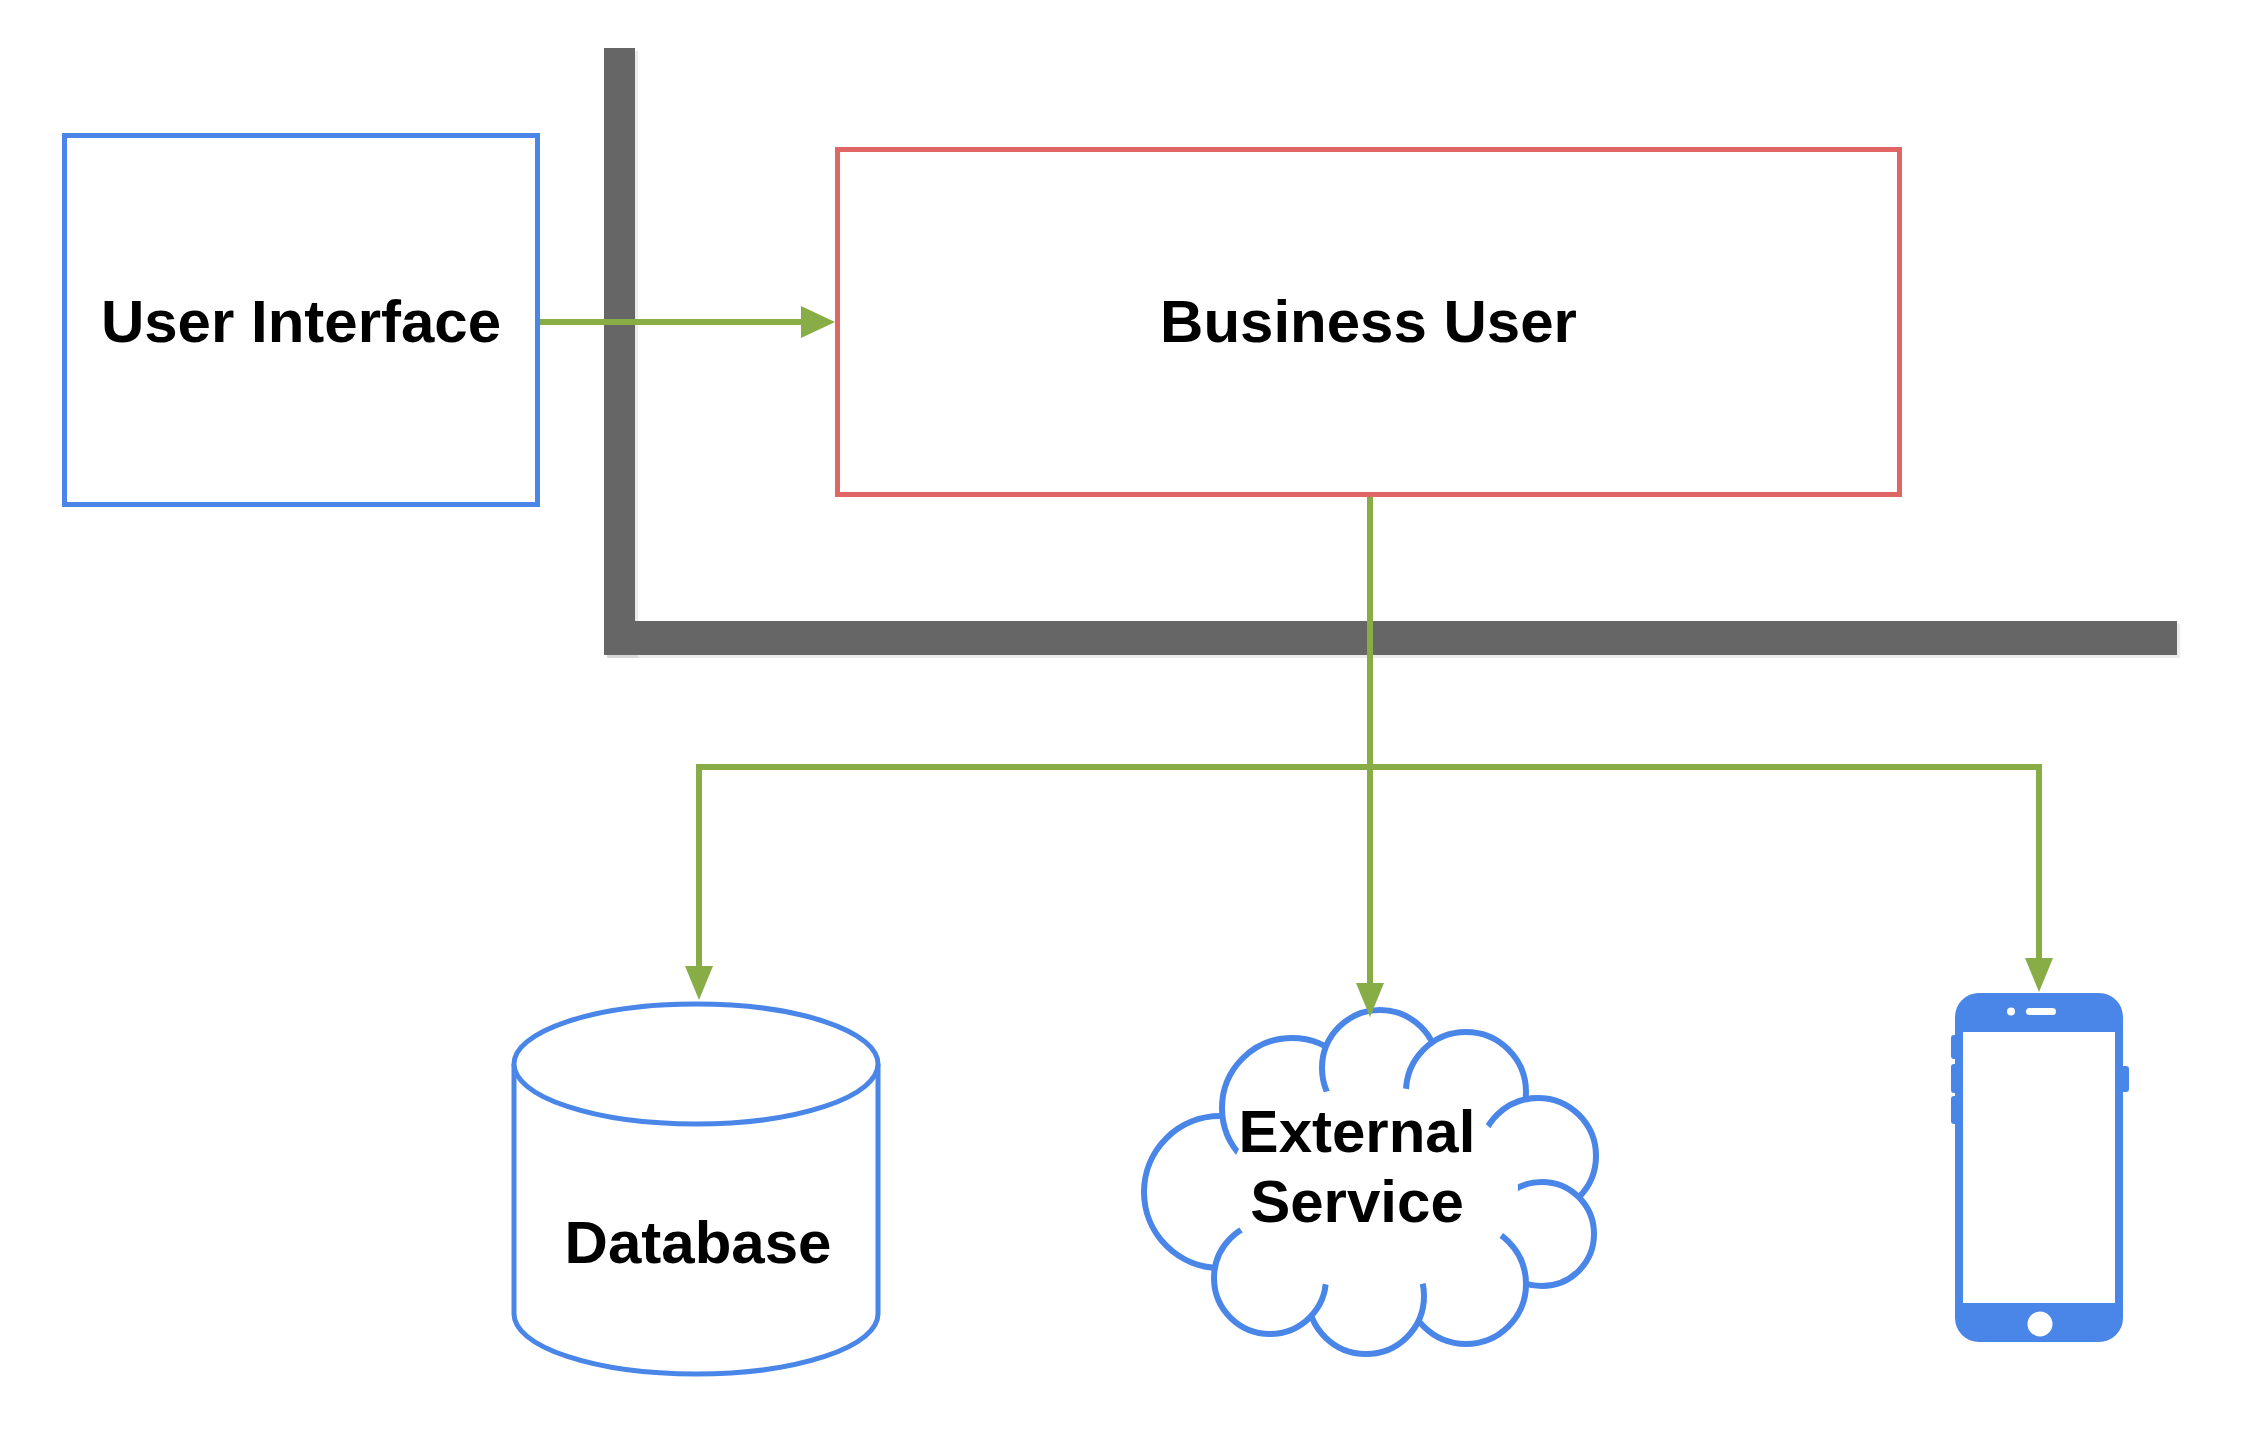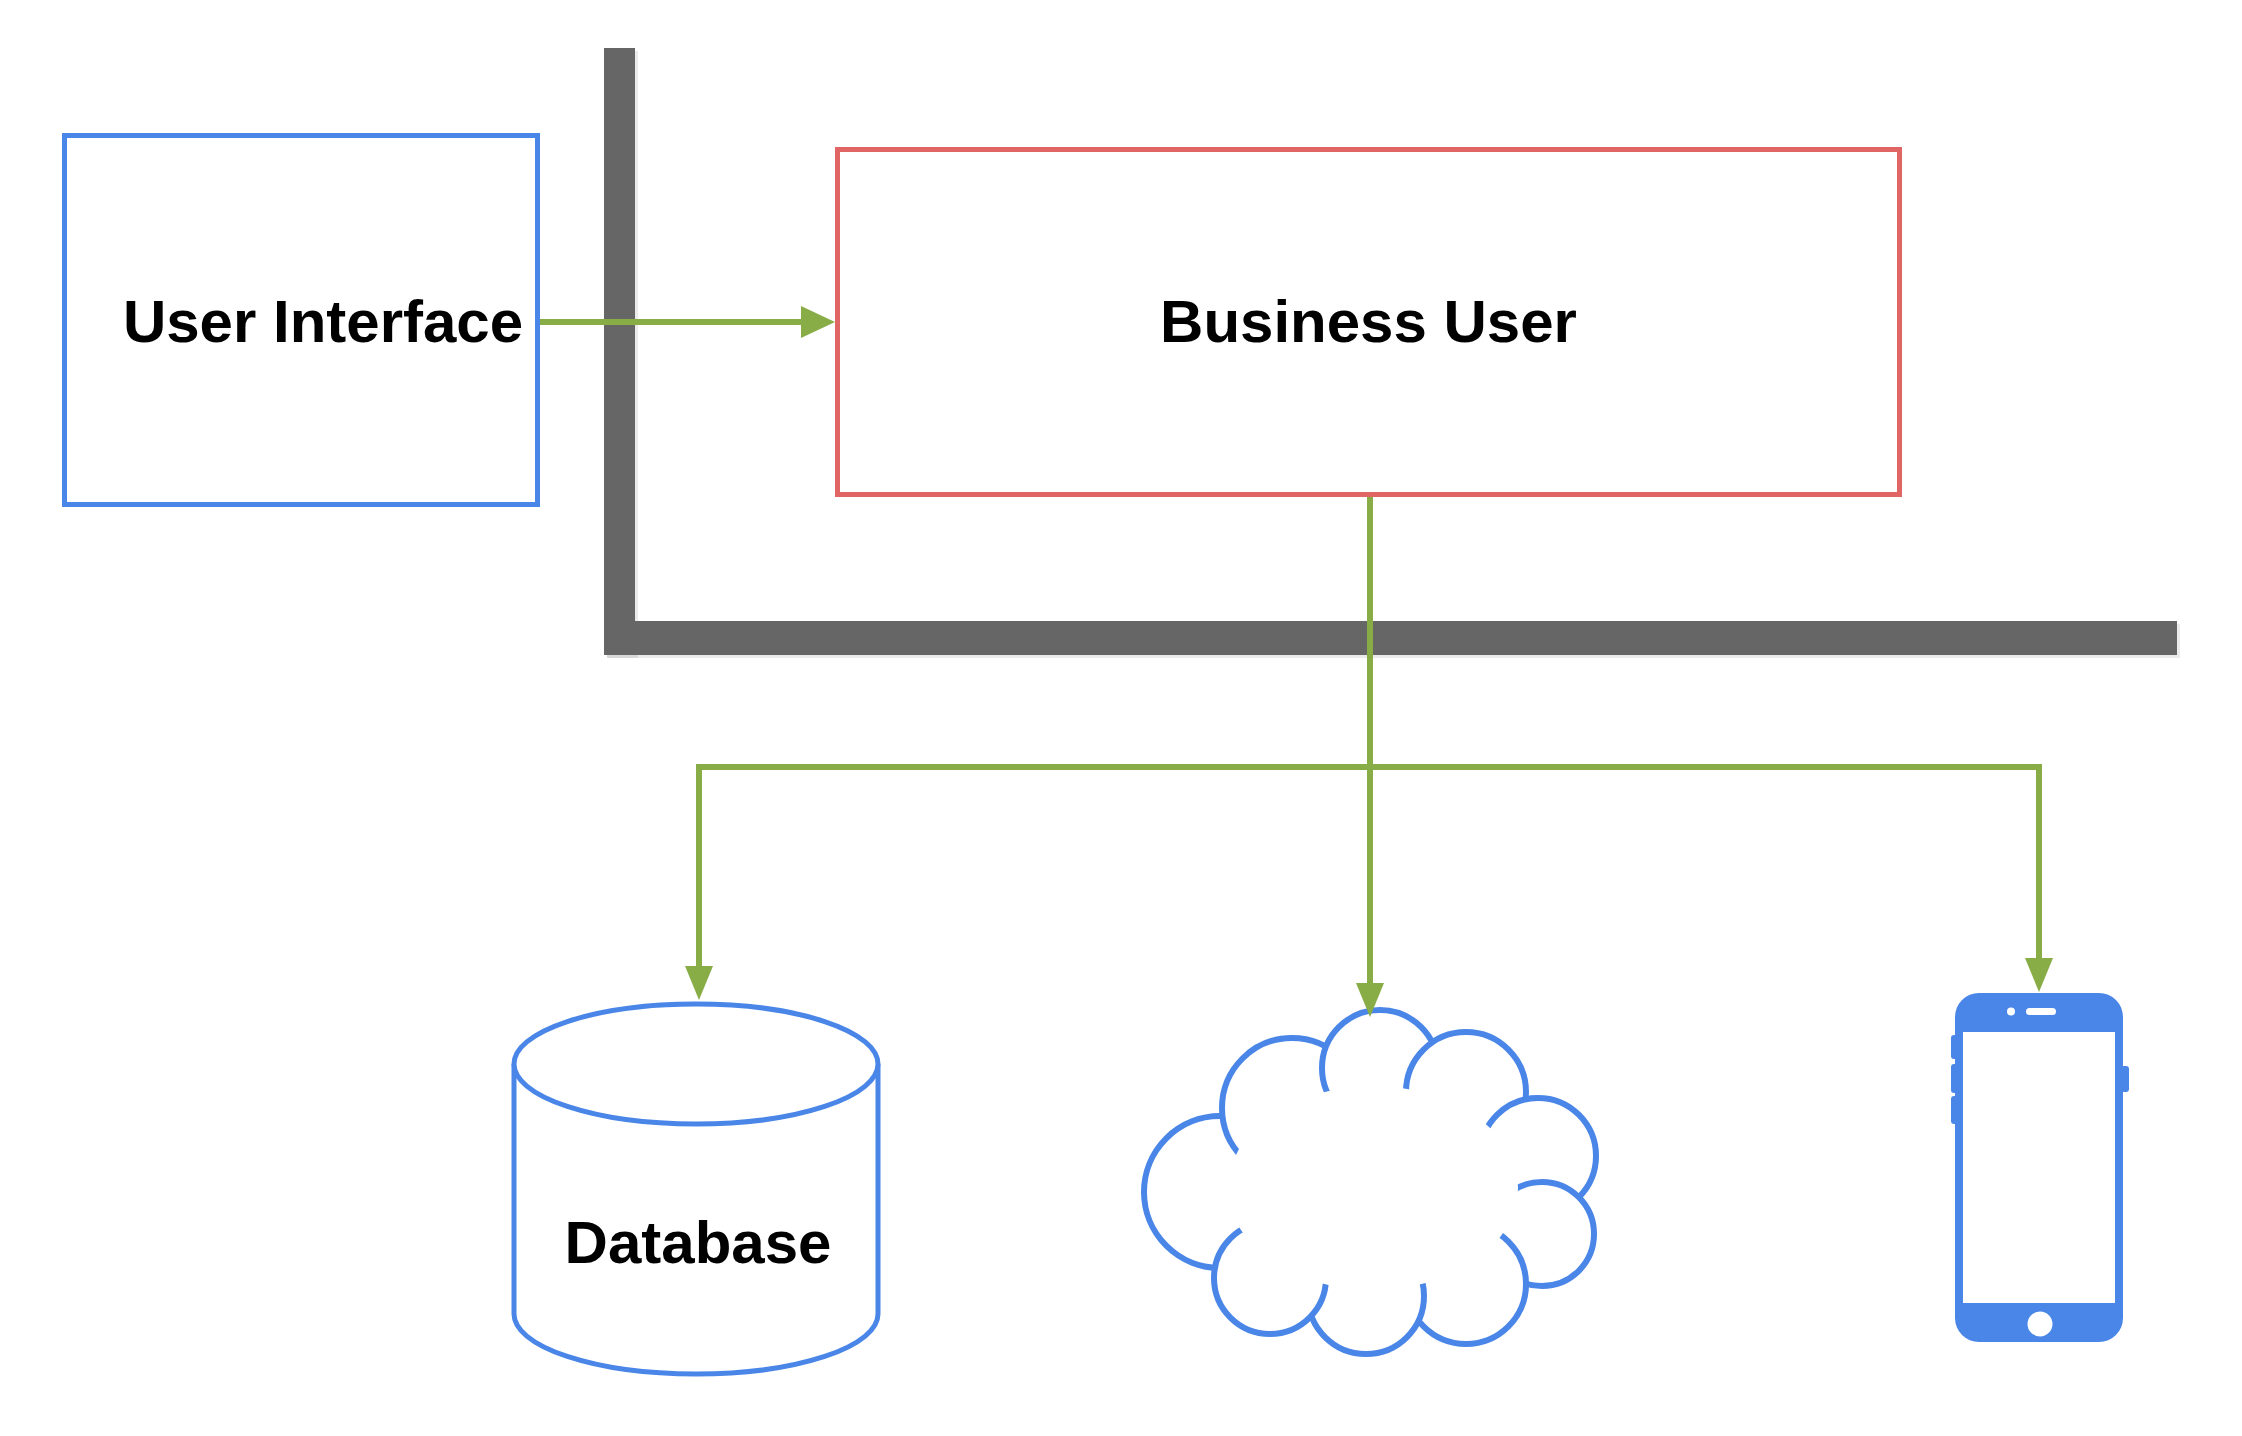--- a/index.html
+++ b/index.html
@@ -18,21 +18,21 @@
   #bar-horizontal { left: 604px; top: 621px; width: 1573px; height: 34px; }
 
   
   .box { position: absolute; background: #ffffff; box-sizing: border-box; z-index: 2; }
   #ui-box { left: 62px;  top: 133px; width: 478px;  height: 374px; border: 5px solid var(--node-blue, #4a86e8); }
   #bl-box { left: 835px; top: 147px; width: 1067px; height: 350px; border: 5px solid var(--node-red, #e06666); }
 
   
   .label { position: absolute; font-weight: bold; font-size: 60px; line-height: 70px;
            color: var(--label-black, #000); text-align: center; z-index: 4; }
-  #ui-label    { left: 62px;   top: 287px;  width: 478px; padding-left: 22px; }
+  #ui-label    { left: 62px;   top: 287px;  width: 478px; }
   #bl-label    { left: 835px;  top: 287px;  width: 1067px; }
   #db-label    { left: 538px;  top: 1208px; width: 320px; text-align: center; }
   #cloud-label { left: 1197px; top: 1097px; width: 320px; }
 
   
   .edge { position: absolute; background: var(--arrow-green, #88ad46); z-index: 3; }
   #edge-ui-bl      { left: 540px;  top: 319px; width: 262px;  height: 6px; }
   #edge-bl-down    { left: 1367px; top: 497px; width: 6px;    height: 488px; }
   #edge-branch     { left: 696px;  top: 764px; width: 1346px; height: 6px; }
   #edge-db-drop    { left: 696px;  top: 764px; width: 6px;    height: 206px; }
@@ -104,14 +104,15 @@
     <rect class="phone-fill" x="5" y="3" width="168" height="349" rx="24"></rect>
     <rect x="13" y="42" width="152" height="271" fill="#ffffff"></rect>
     <rect x="76" y="18" width="30" height="7" rx="3.5" fill="#ffffff"></rect>
     <circle cx="61" cy="21.5" r="4" fill="#ffffff"></circle>
     <circle cx="90" cy="334" r="12.5" fill="#ffffff"></circle>
   </svg>
 
   <div class="label" id="ui-label">User Interface</div>
   <div class="label" id="bl-label">Business User</div>
   <div class="label" id="db-label">Database</div>
+  <div class="label" id="cloud-label">External Service</div>
 
 </div>
 
 </body></html>

